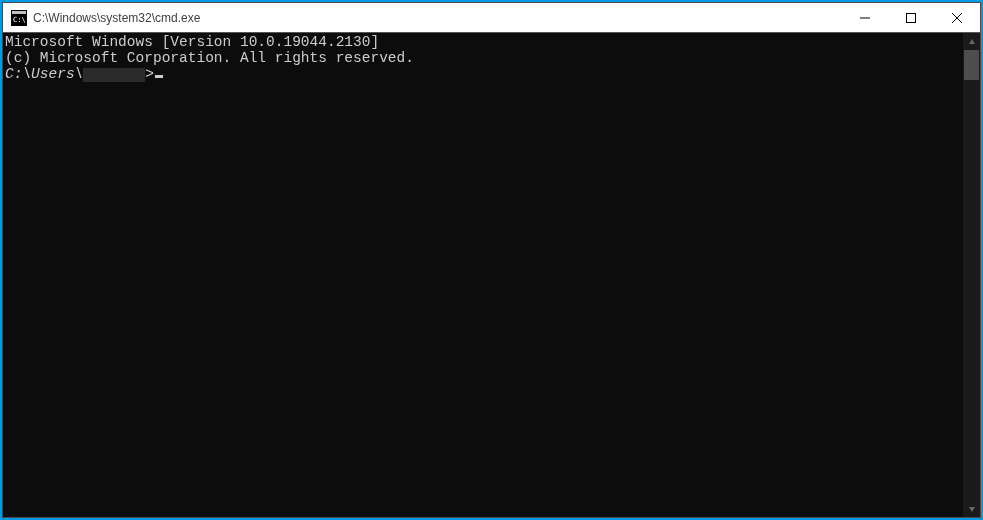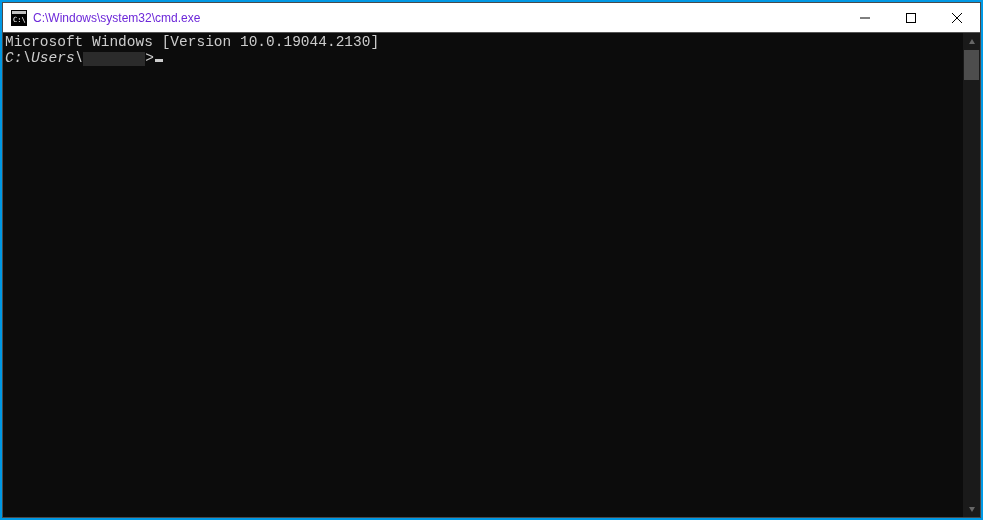--- a/index.html
+++ b/index.html
@@ -39,21 +39,21 @@
       display: flex;
       align-items: center;
       justify-content: center;
     }
     .titlebar-icon svg {
       width: 16px;
       height: 16px;
     }
     .titlebar-title {
       font-size: 12px;
-      color: #6d28d9;
+      color: #404040;
       flex: 1;
       white-space: nowrap;
       overflow: hidden;
     }
     .titlebar-controls {
       display: flex;
       height: 100%;
     }
     .titlebar-btn {
       width: 46px;
@@ -170,21 +170,21 @@
       <button class="titlebar-btn close">
         <svg viewBox="0 0 10 10">
           <line x1="0" y1="0" x2="10" y2="10" stroke="#000" stroke-width="1"></line>
           <line x1="10" y1="0" x2="0" y2="10" stroke="#000" stroke-width="1"></line>
         </svg>
       </button>
     </div>
   </div>
 
   <div class="client-area">
-    <div class="terminal"><span class="line">Microsoft Windows [Version 10.0.19044.2130]</span><span class="line"></span><span class="prompt-line"><span>C:\Users\</span><span class="redacted"></span><span>&gt;</span><span class="cursor"></span></span></div>
+    <div class="terminal"><span class="line">Microsoft Windows [Version 10.0.19044.2130]</span><span class="line">(c) Microsoft Corporation. All rights reserved.</span><span class="line"></span><span class="prompt-line"><span>C:\Users\</span><span class="redacted"></span><span>&gt;</span><span class="cursor"></span></span></div>
 
     <div class="scrollbar">
       <div class="scroll-arrow">
         <svg viewBox="0 0 8 8">
             <polygon points="4,1 7,6 1,6" fill="#666"></polygon>
           </svg>
       </div>
       <div class="scroll-track">
         <div class="scroll-thumb"></div>
       </div>

